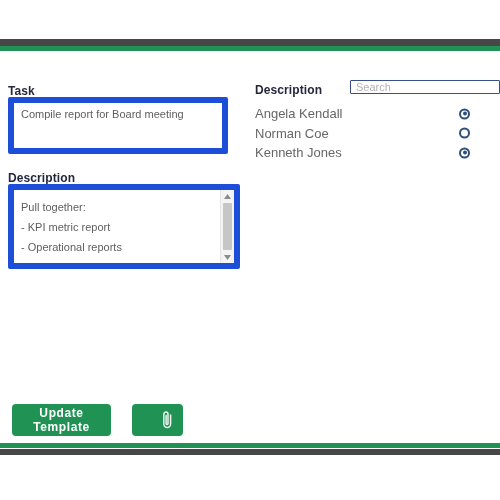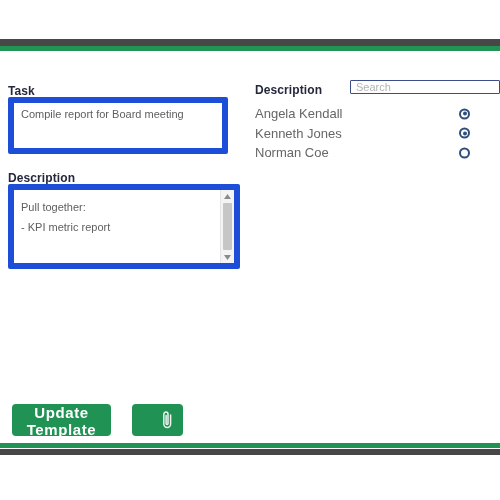--- a/index.html
+++ b/index.html
@@ -226,21 +226,21 @@
     color: #ffffff;
     font-family: "Liberation Sans", sans-serif;
     cursor: pointer;
     padding: 0;
   }
   .btn-update {
     left: 12px;
     top: 353px;
     width: 99px;
     height: 32px;
-    font-size: 15px;
+    font-size: 12px;
     font-weight: bold;
     letter-spacing: 0.6px;
   }
   .btn-attach {
     left: 132px;
     top: 353px;
     width: 51px;
     height: 32px;
     display: flex;
     align-items: center;
@@ -267,20 +267,21 @@
       <div class="textbox task-box">
         <div class="line">Compile report for Board meeting</div>
       </div>
 
       <div class="field-label label-desc">Description</div>
 
       <div class="textbox desc-box">
         <div class="desc-inner">
           <div class="line">Pull together:</div>
           <div class="line">- KPI metric report</div>
+          <div class="line">- Operational reports</div>
         </div>
         <div class="scrollbar">
           <div class="sb-arrow up">
             <svg width="7" height="5" viewBox="0 0 7 5">
                 <polygon points="3.5,0 7,5 0,5" fill="#8a8a8a"></polygon>
               </svg>
           </div>
           <div class="sb-thumb"></div>
           <div class="sb-arrow down">
             <svg width="7" height="5" viewBox="0 0 7 5">
@@ -301,29 +302,29 @@
 
         <div class="stake-row">
           <span class="stake-name">Angela Kendall</span>
           <span class="radio">
               <span class="dot"></span>
             </span>
         </div>
 
 
         <div class="stake-row">
+          <span class="stake-name">Norman Coe</span>
+          <span class="radio"></span>
+        </div>
+
+        <div class="stake-row">
           <span class="stake-name">Kenneth Jones</span>
           <span class="radio">
               <span class="dot"></span>
             </span>
-        </div>
-
-        <div class="stake-row">
-          <span class="stake-name">Norman Coe</span>
-          <span class="radio"></span>
         </div>
 
       </div>
     </div>
 
     <button class="btn-green btn-update">Update Template</button>
 
     <button class="btn-green btn-attach">
       <span>
         <svg width="13" height="20" viewBox="0 0 13 20">

